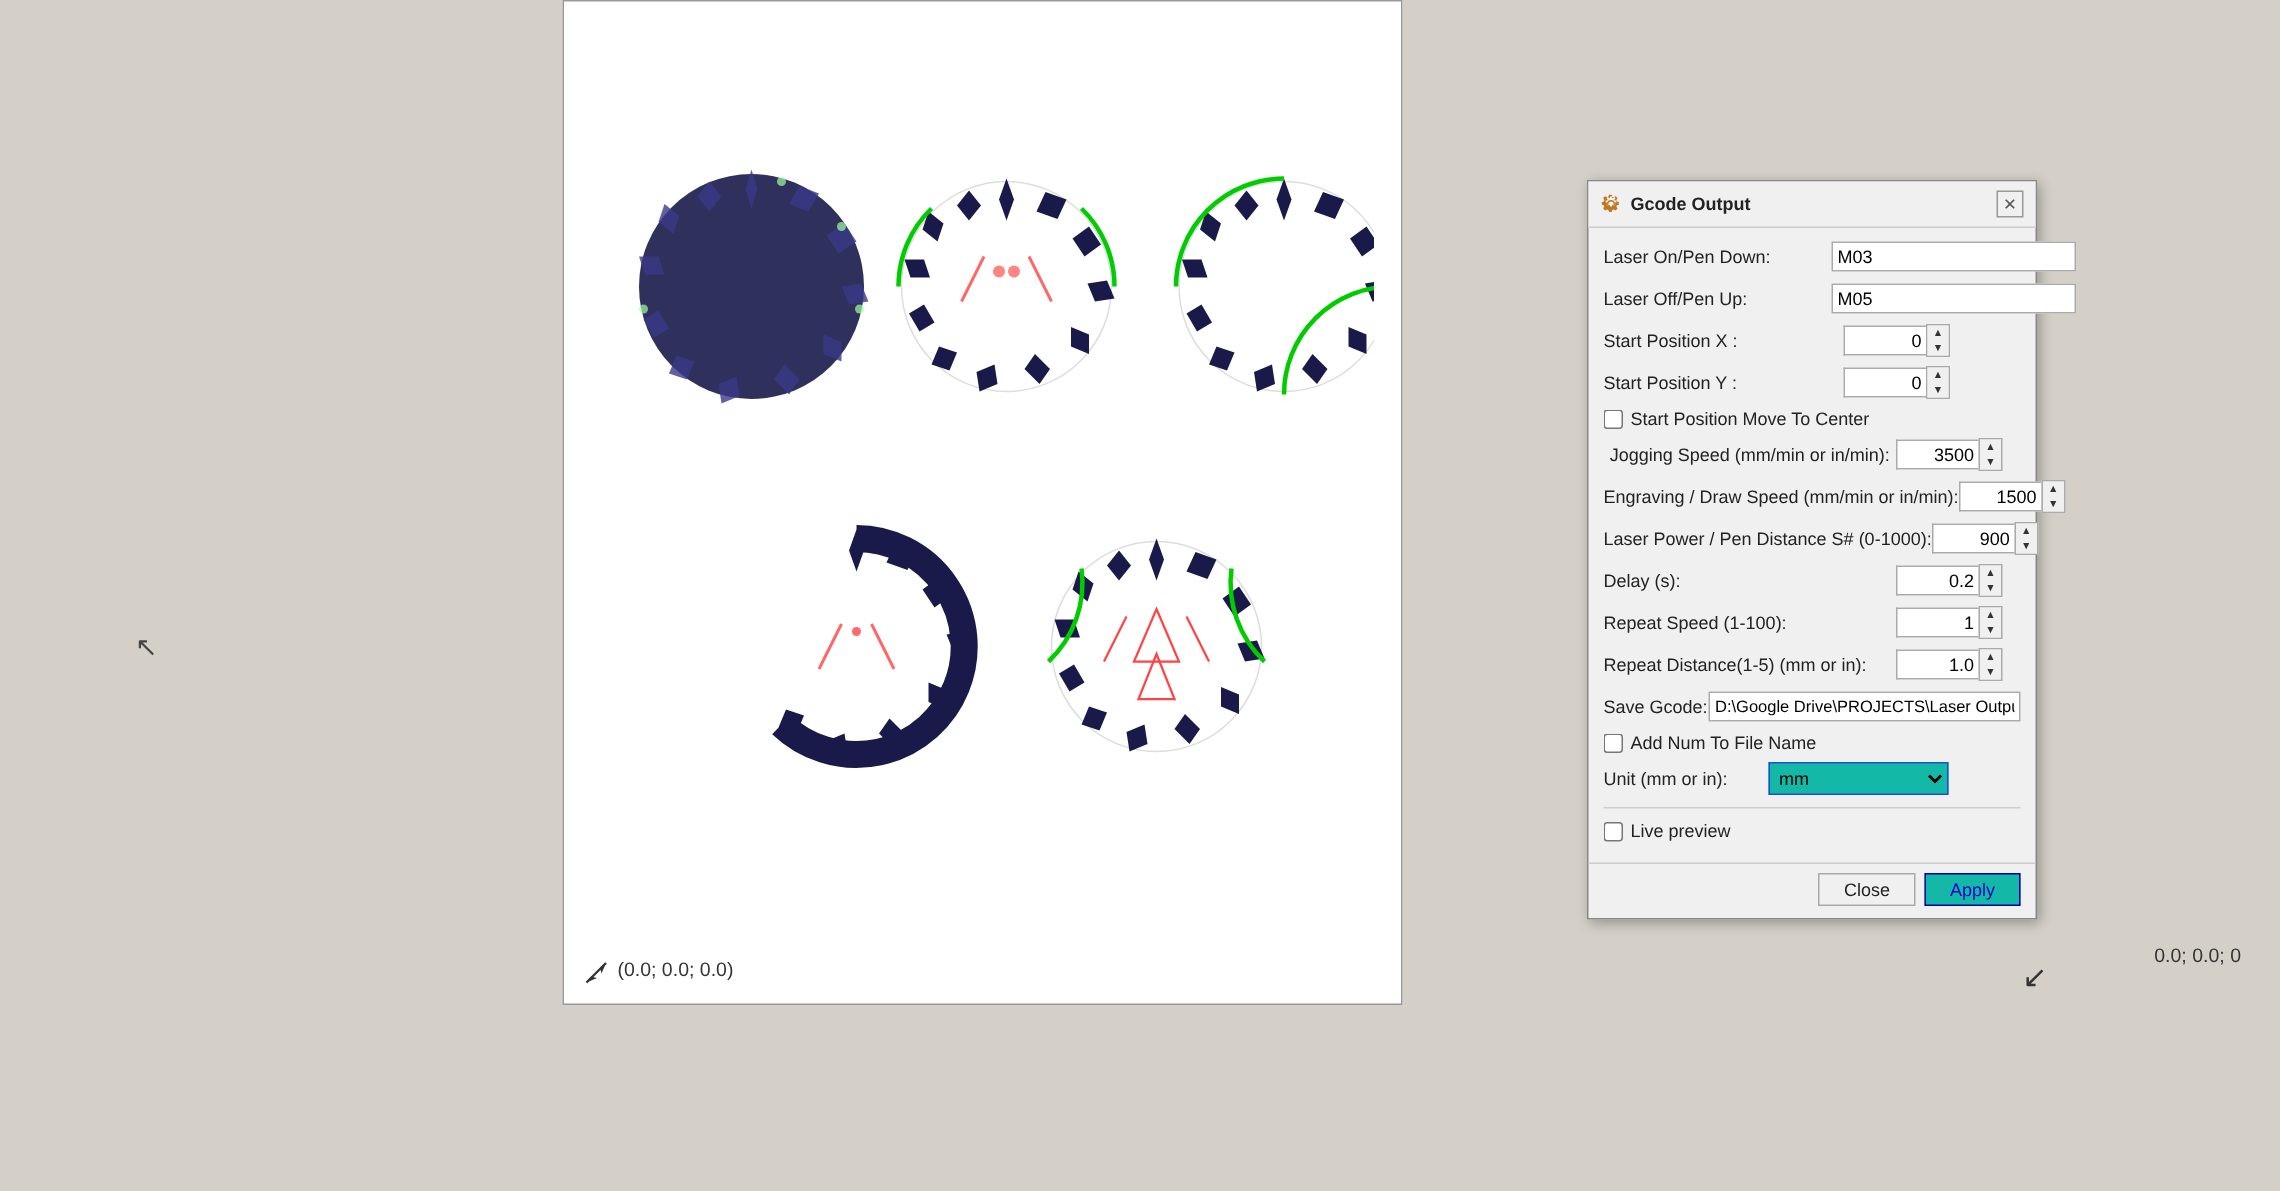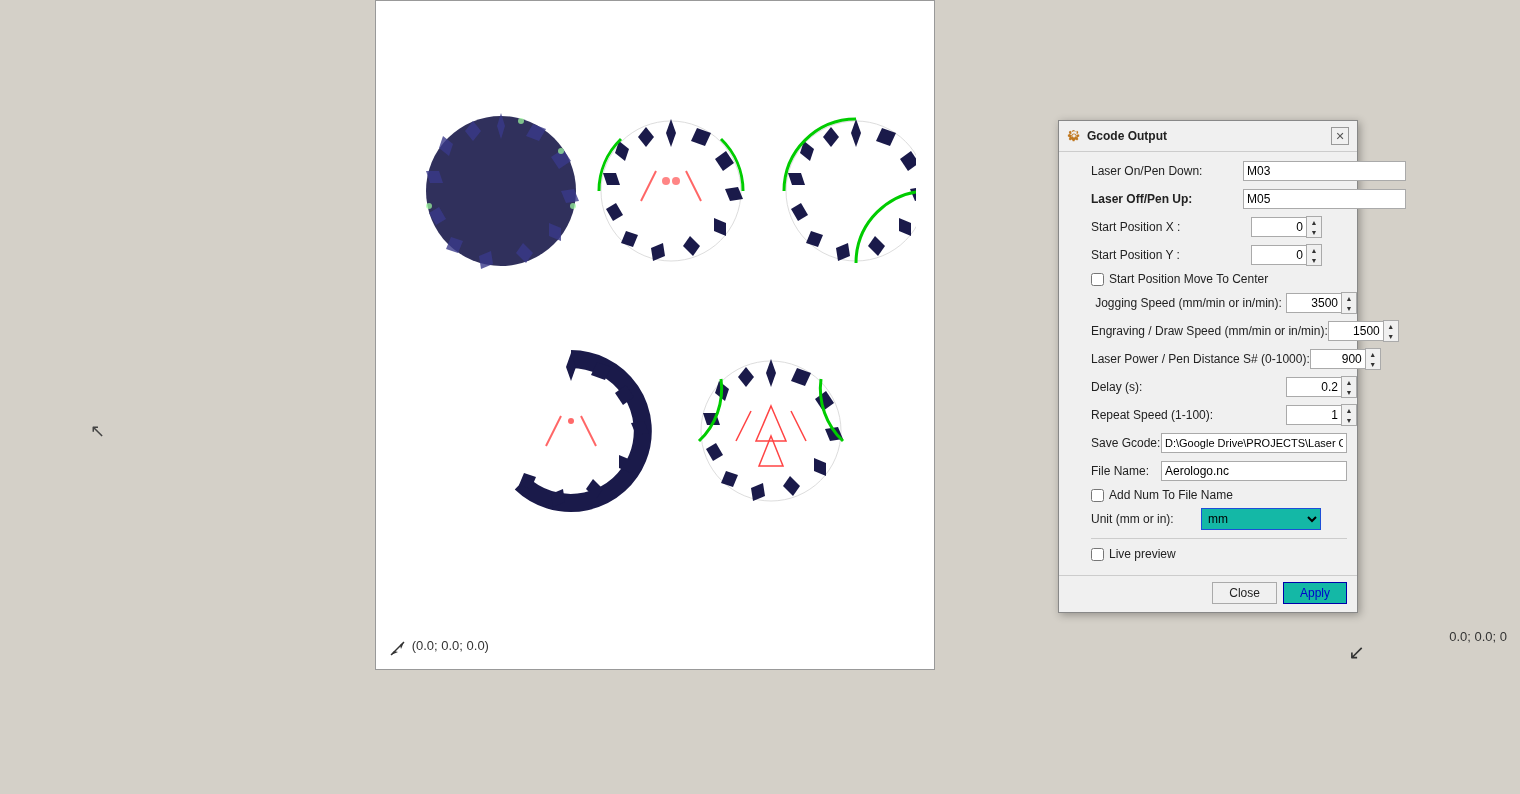--- a/index.html
+++ b/index.html
@@ -84,21 +84,20 @@
       cursor: pointer;
       display: flex;
       align-items: center;
       justify-content: center;
       font-size: 11px;
       color: #555;
     }
 
     .dialog-body {
       padding: 8px 10px;
-      margin-left: 22px;
     }
 
     .form-row {
       display: flex;
       align-items: center;
       margin-bottom: 6px;
       min-height: 22px;
     }
 
     .form-label {
@@ -342,21 +341,21 @@
         <polygon points="18,5 14,8 15,12 18,5" fill="#333"></polygon>
         <polygon points="5,18 8,14 12,15 5,18" fill="#333"></polygon>
       </svg>
       <span>(0.0; 0.0; 0.0)</span>
     </div>
   </div>
 </div>
 
 <div style="position:absolute;left:90px;top:420px;font-size:18px;color:#444;">↖</div>
 
-<div style="position:absolute;right:13px;bottom:150px;font-size:13px;color:#333;">
+<div style="position:absolute;right:26px;bottom:150px;font-size:13px;color:#333;">
   <span>0.0; 0.0; 0</span>
 </div>
 
 <div style="position:absolute;right:155px;bottom:130px;font-size:20px;color:#333;">↙</div>
 
 <div class="dialog">
 
   <div class="dialog-titlebar">
     <div class="dialog-title-left">
 
@@ -370,21 +369,21 @@
   </div>
 
   <div class="dialog-body">
 
     <div class="form-row">
       <span class="form-label" style="min-width:152px;">Laser On/Pen Down:</span>
       <input type="text" class="form-input" value="M03" style="">
     </div>
 
     <div class="form-row">
-      <span class="form-label" style="min-width:152px;font-weight:bold;">Laser Off/Pen Up:</span>
+      <span class="form-label" style="min-width:152px;">Laser Off/Pen Up:</span>
       <input type="text" class="form-input" value="M05" style="">
     </div>
 
     <div class="form-row">
       <span class="form-label" style="min-width:160px;">Start Position X :</span>
       <div class="spinner-group">
         <input type="text" class="spinner-input" value="0" style="">
         <div class="spinner-buttons">
           <button class="spinner-btn">▲</button>
           <button class="spinner-btn">▼</button>
@@ -456,30 +455,36 @@
       <span class="form-label" style="min-width:195px;">Repeat Speed (1-100):</span>
       <div class="spinner-group">
         <input type="text" class="spinner-input" value="1" style="">
         <div class="spinner-buttons">
           <button class="spinner-btn">▲</button>
           <button class="spinner-btn">▼</button>
         </div>
       </div>
     </div>
 
+    <div class="form-row">
+      <span class="form-label" style="min-width:195px;">Repeat Distance(1-5) (mm or in):</span>
+      <div class="spinner-group">
+        <input type="text" class="spinner-input" value="1.0" style="">
+        <div class="spinner-buttons">
+          <button class="spinner-btn">▲</button>
+          <button class="spinner-btn">▼</button>
+        </div>
+      </div>
+    </div>
 
     <div class="form-row">
       <span class="form-label" style="min-width:70px;">Save Gcode:</span>
       <input type="text" class="form-input" value="D:\Google Drive\PROJECTS\Laser Output" style="font-size: 11px;">
     </div>
 
-    <div class="form-row">
-      <span class="form-label" style="min-width:70px;">File Name:</span>
-      <input type="text" class="form-input" value="Aerologo.nc" style="">
-    </div>
 
     <div class="checkbox-row">
       <input type="checkbox" style="">
       <span class="checkbox-label">Add Num To File Name</span>
     </div>
 
     <div class="form-row">
       <span class="form-label" style="min-width:110px;">Unit (mm or in):</span>
       <select class="form-select">
         <option value="mm" selected="">mm</option>

